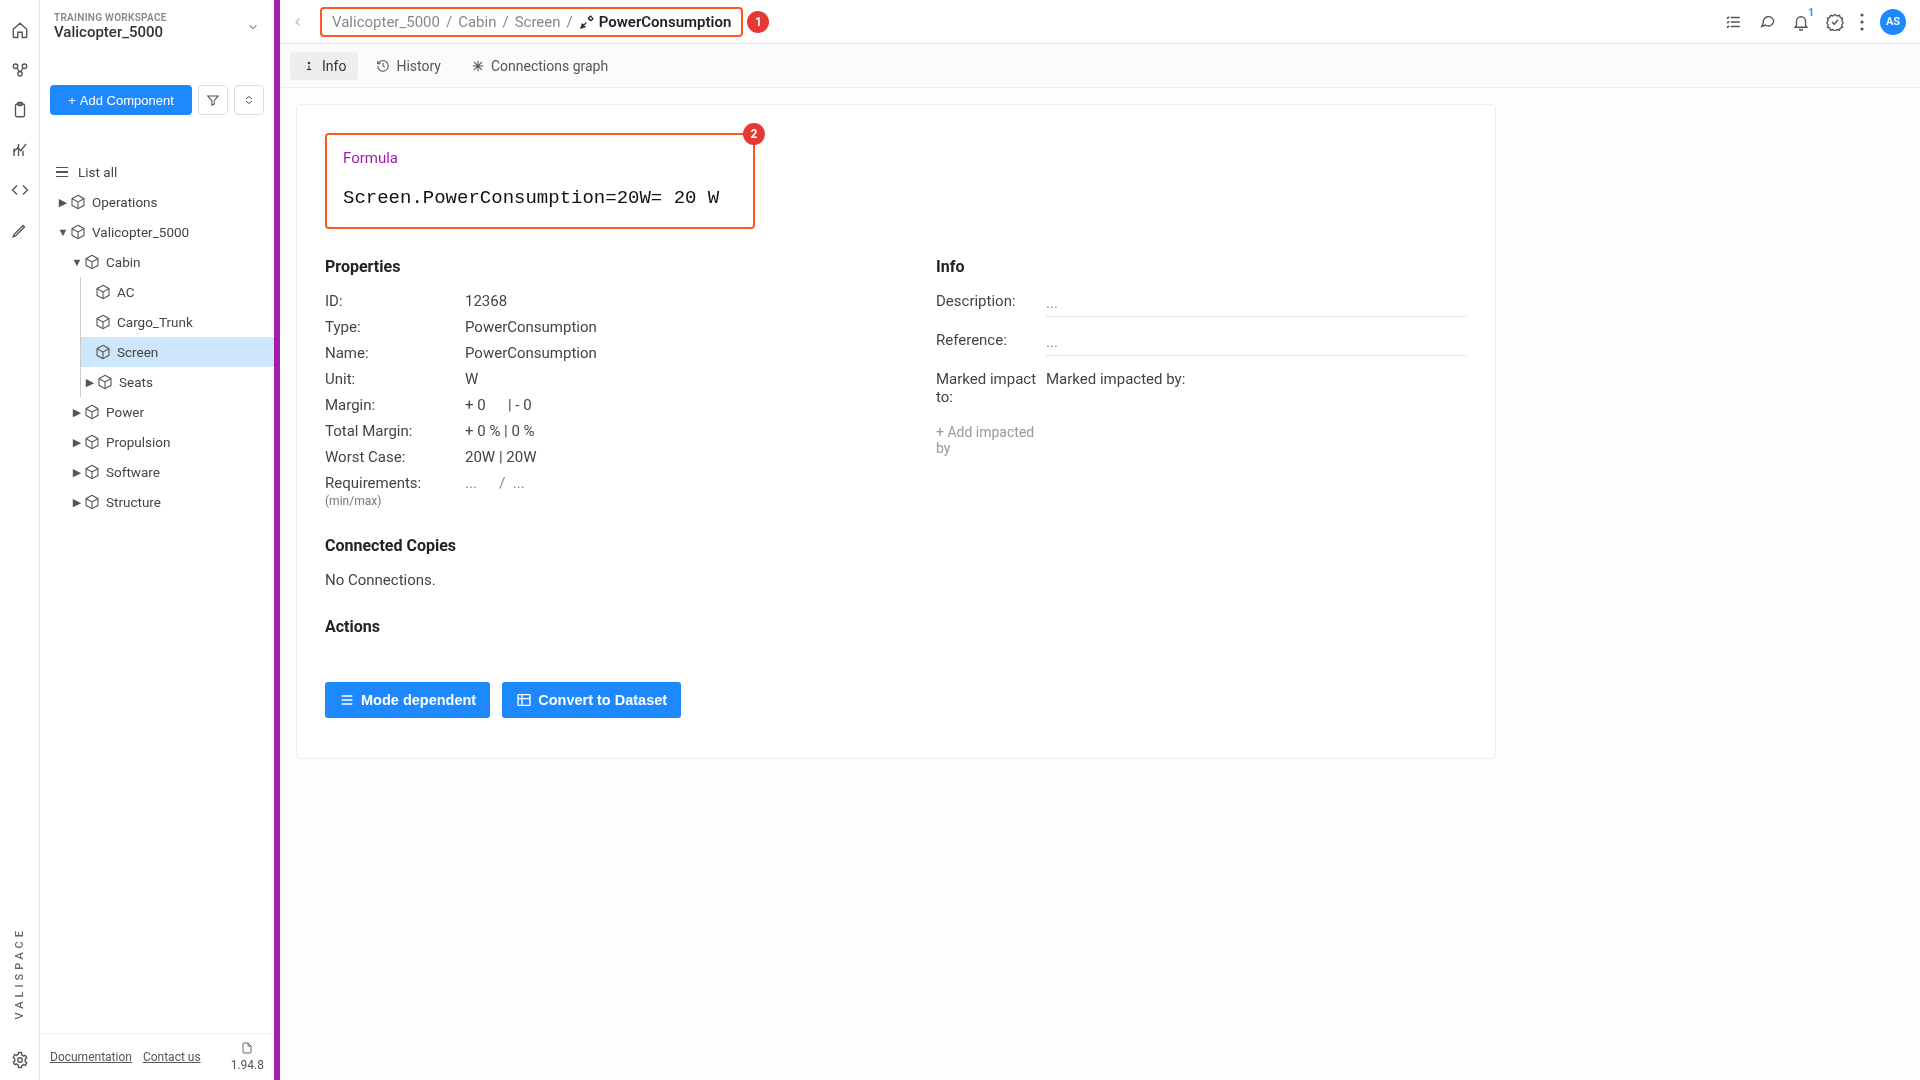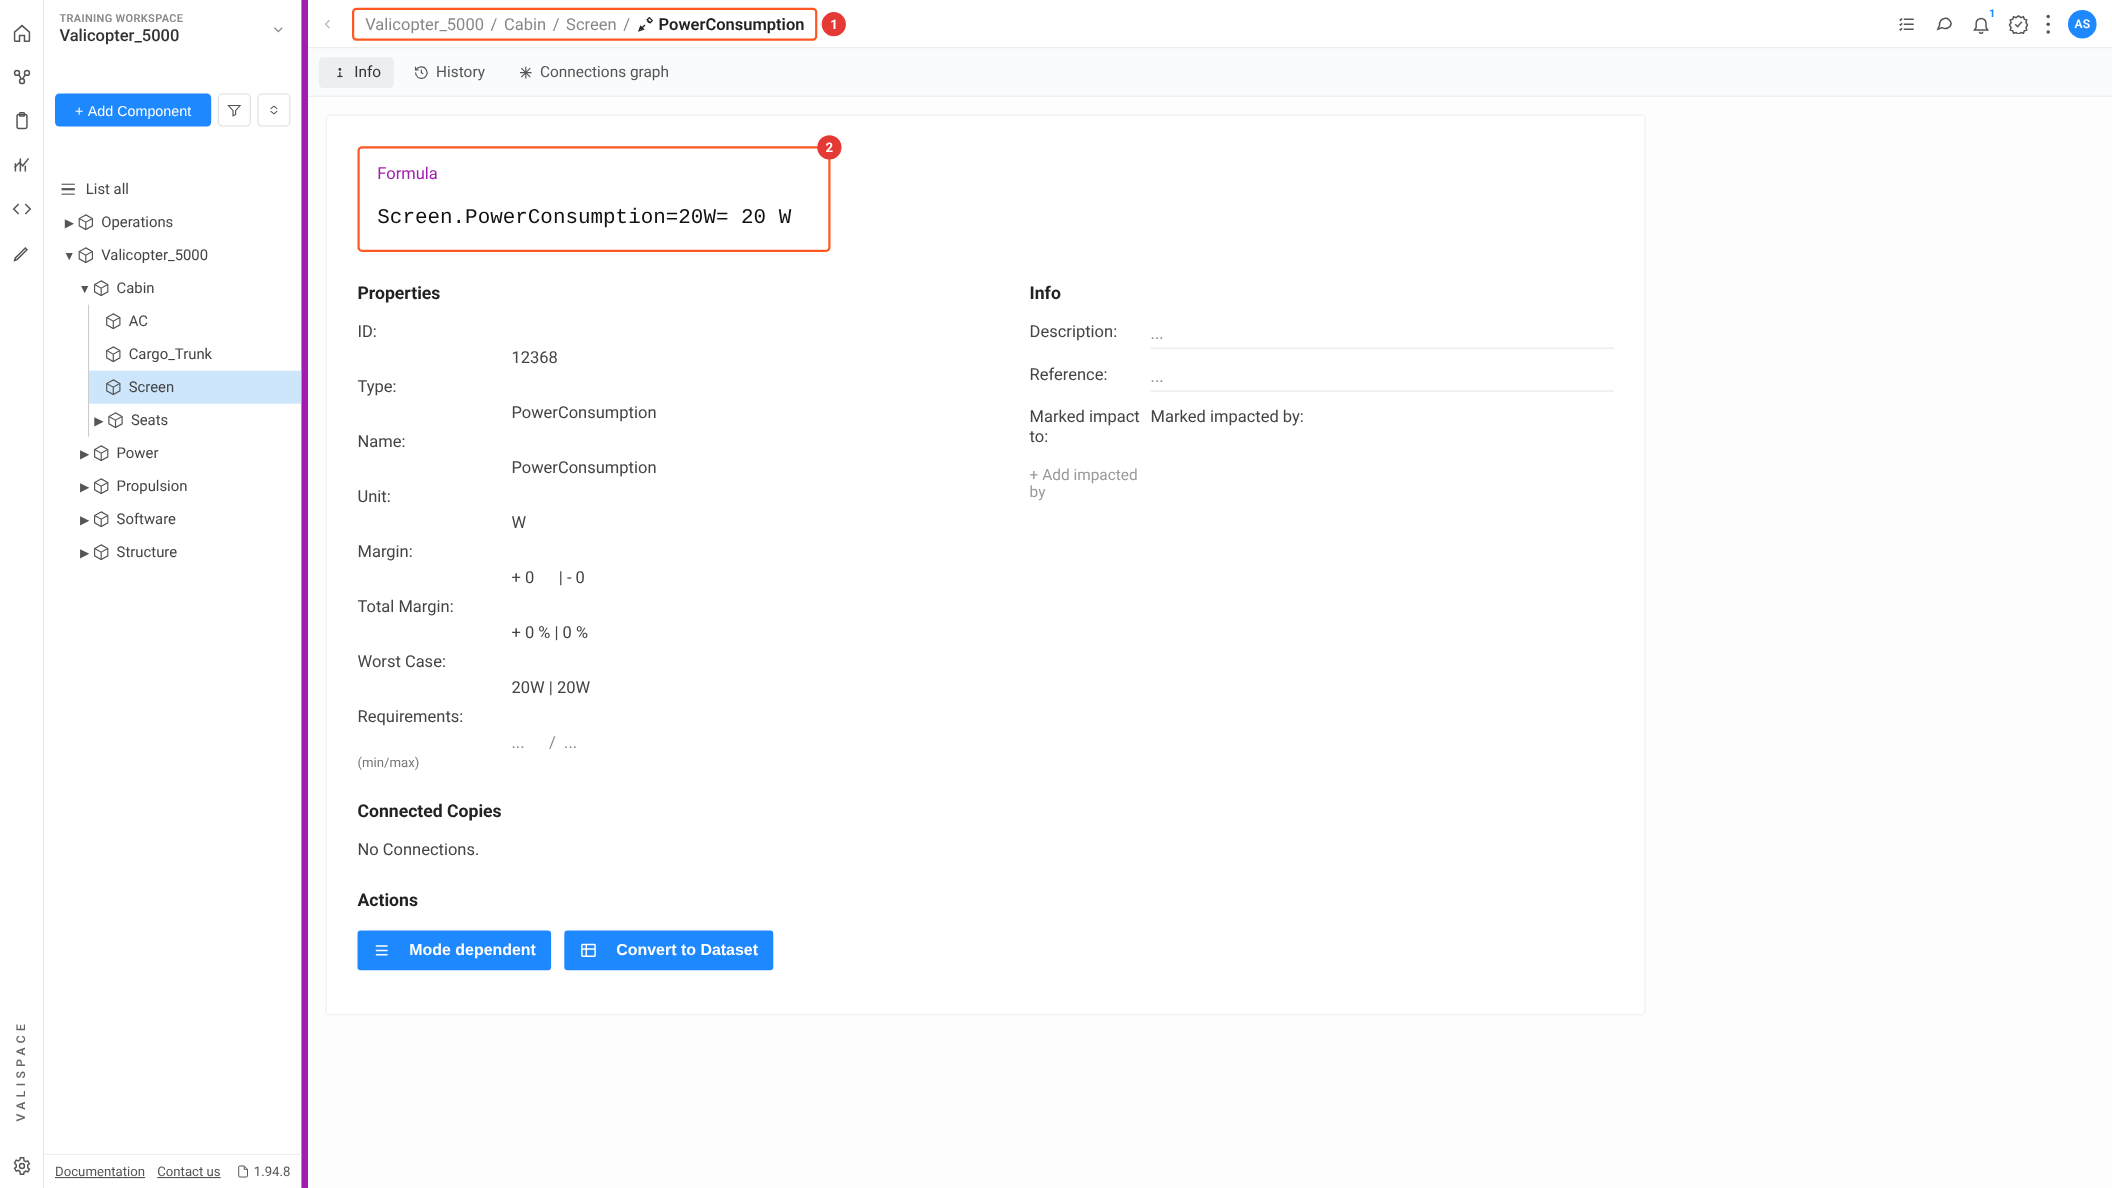--- a/index.html
+++ b/index.html
@@ -31,21 +31,21 @@
 .tree-row .caret { width:14px; text-align:center; color:#555; font-size:11px; }
 .tree-row .cube { width:16px; height:16px; margin-right:6px; color:#555; }
 .tree-row .lines-icon { width:16px; height:16px; margin-right:6px; color:#555; display:flex; flex-direction:column; justify-content:center; gap:3px;}
 .tree-row .lines-icon span{ height:1.5px; background:#555; width:12px;}
 
 .tree-row .indent-1{ width:16px; }
 .tree-row .indent-2{ width:30px; }
 
 .sidebar-footer { border-top:1px solid #eee; padding:8px 10px; display:flex; align-items:center; justify-content:space-between; font-size:12px; color:#555;}
 .sidebar-footer a { color:#555; text-decoration:underline; margin-right:8px; cursor:pointer;}
-.sidebar-footer .ver { display:flex; align-items:center; gap:4px; }
+.sidebar-footer .ver { display:flex; align-items:center; gap:4px;flex-direction:column; }
 
 
 .main { flex:1; display:flex; flex-direction:column; background:#fdfdfd; min-width:0;}
 .topbar { height:44px; border-bottom:1px solid #e5e5e5; display:flex; align-items:center; padding:0 14px 0 6px; gap:10px; background:#fff;}
 .back-arrow { color:#bbb; padding:0 6px; }
 .breadcrumb-box { border:2px solid #ff5722; border-radius:4px; padding:4px 10px; display:flex; align-items:center; gap:6px; color:#888; font-size:15px;}
 .breadcrumb-box .current { color:#222; font-weight:600; display:flex; align-items:center; gap:4px;}
 .callout { width:22px; height:22px; border-radius:50%; background:#e53935; color:#fff; font-size:12px; font-weight:700; display:flex; align-items:center; justify-content:center; }
 .callout.c1 { margin-left:-6px; }
 .top-spacer { flex:1; }
@@ -65,30 +65,30 @@
 .formula-box h3 { font-size:15px; font-weight:400; margin-bottom:20px; color:#a21caf;}
 .formula-eq { font-family: Liberation Mono, monospace; font-size:19px; color:#111;}
 .formula-box .callout { position:absolute; top:-12px; right:-12px; }
 
 .two-col { display:flex; gap:80px; }
 .col { flex:1; min-width:0;}
 .section-h { font-size:16px; font-weight:700; color:#222; margin:10px 0 16px; }
 
 .kv { display:grid; grid-template-columns: 140px 1fr; row-gap:8px; font-size:15px; color:#444;}
 .kv .k { color:#444; }
-.kv .v { color:#444;margin-top:24px; }
+.kv .v { color:#444; }
 .kv .sub { font-size:12px; color:#777; grid-column:1; margin-top:-6px;}
 .kv .dots { color:#888; }
 
 .info-grid { display:grid; grid-template-columns: 110px 1fr; row-gap:14px; font-size:15px; color:#444; align-items:start;}
 .info-grid .field-line { border-bottom:1px solid #e5e5e5; padding:2px 0 4px; color:#888;}
 .info-grid .add-link { color:#999; font-size:14px; padding-top:4px;}
 
 .actions-row { display:flex; gap:12px; margin-top:18px;}
-.btn-blue { background:#1e88ff; color:#fff; border:none; border-radius:3px; padding:10px 14px; font-size:14.5px; font-weight:600; cursor:pointer; display:flex; align-items:center; gap:17px;}
+.btn-blue { background:#1e88ff; color:#fff; border:none; border-radius:3px; padding:10px 14px; font-size:14.5px; font-weight:600; cursor:pointer; display:flex; align-items:center; gap:6px;margin-top:28px;}
 
 svg { display:block; }
 </style>
 </head>
 <body>
 
 <div class="app">
 
   <div class="icon-rail">
     <div class="rail-icon">

